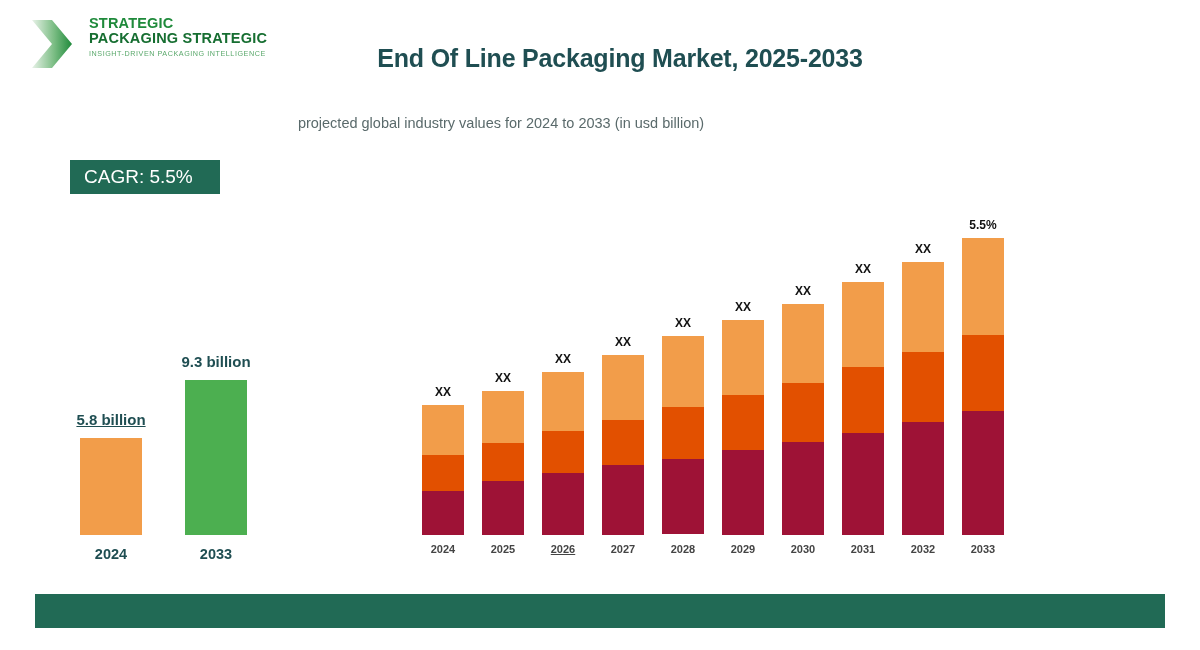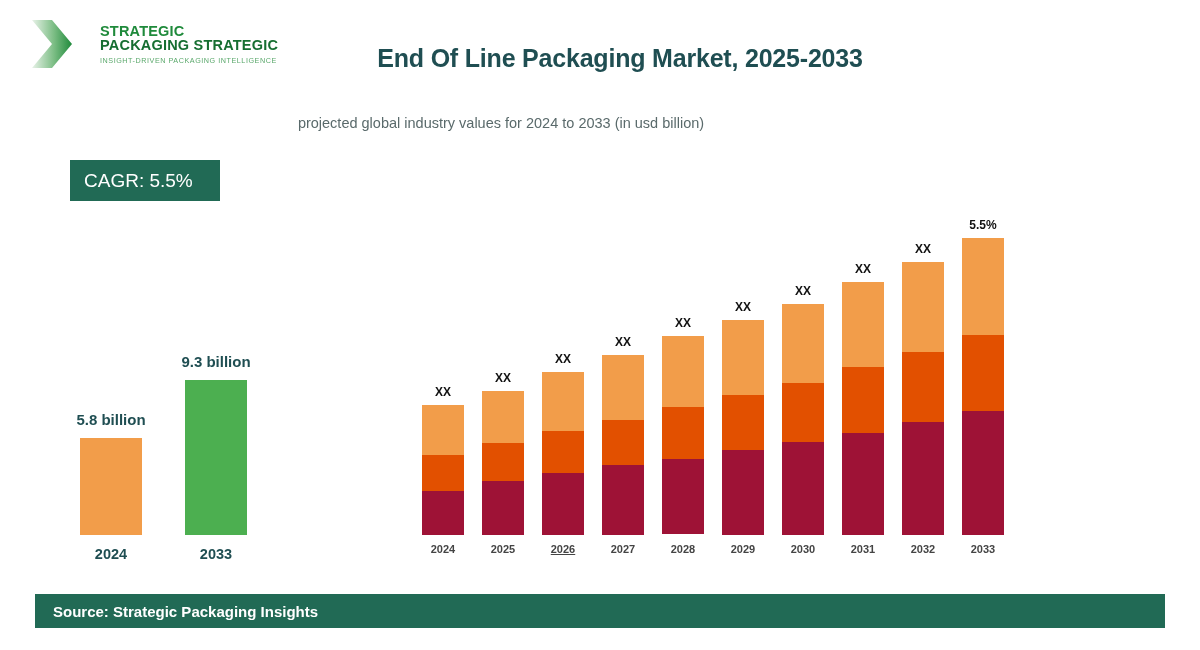--- a/index.html
+++ b/index.html
@@ -15,22 +15,22 @@
     font-family: "Liberation Sans", sans-serif;
     -webkit-font-smoothing: antialiased;
   }
 
   
   .logo {
     position: absolute;
     left: 28px;
     top: 16px;
     display: flex;
-    align-items: center;
-    gap: 20px;
+    align-items: flex-start;
+    gap: 9px;
   }
   .logo-mark {
     width: 52px;
     height: 56px;
     flex: 0 0 auto;
   }
   .logo-text {
     display: flex;
     flex-direction: column;
     justify-content: center;
@@ -76,21 +76,21 @@
     font-size: 14.5px;
     color: #5a6a6b;
   }
 
   
   .cagr-badge {
     position: absolute;
     left: 70px;
     top: 160px;
     width: 150px;
-    height: 41px;
+    height: 34px;
     background: #216A55;
     color: #ffffff;
     font-size: 19px;
     display: flex;
     align-items: center;
     padding-left: 14px;
     box-sizing: border-box;
   }
 
   
@@ -207,21 +207,21 @@
 
 <div class="chart-title">End Of Line Packaging Market, 2025-2033</div>
 <div class="chart-subtitle">projected global industry values for 2024 to 2033 (in usd billion)</div>
 
 <div class="cagr-badge">CAGR: 5.5%</div>
 
 <div class="compare-panel">
     <div class="cmp-bar-wrap" style="left: 20px; height: 97px;">
       <div class="cmp-bar" style="height: 97px; background: rgb(242, 157, 74);"></div>
     </div>
-    <div class="cmp-value" style="left: -24px; bottom: 142px;">5.8 billion</div>
+    <div class="cmp-value" style="left: -24px; bottom: 142px; text-decoration: underline;">5.8 billion</div>
     <div class="cmp-year" style="left: -4px;">2024</div>
     <div class="cmp-bar-wrap" style="left: 125px; height: 155px;">
       <div class="cmp-bar" style="height: 155px; background: rgb(76, 175, 80);"></div>
     </div>
     <div class="cmp-value" style="left: 81px; bottom: 200px;">9.3 billion</div>
     <div class="cmp-year" style="left: 101px;">2033</div>
   </div>
 
 <div class="stack-panel">
     <div class="stack-bar" style="left: 10px; height: 130px;">
@@ -290,14 +290,13 @@
     <div class="stack-bar" style="left: 550px; height: 297px;">
       <div class="seg" style="background: rgb(242, 157, 74); height: 97px;"></div>
       <div class="seg" style="background: rgb(226, 80, 0); height: 77px;"></div>
       <div class="seg" style="background: rgb(158, 18, 54); height: 124px;"></div>
     </div>
     <div class="stack-top-label" style="left: 541px; bottom: 323px;">5.5%</div>
     <div class="stack-year" style="left: 541px;">2033</div>
   </div>
 
 <div class="footer">
-  <span>Source: Strategic Packaging Insights</span>
 </div>
 
 </body></html>

